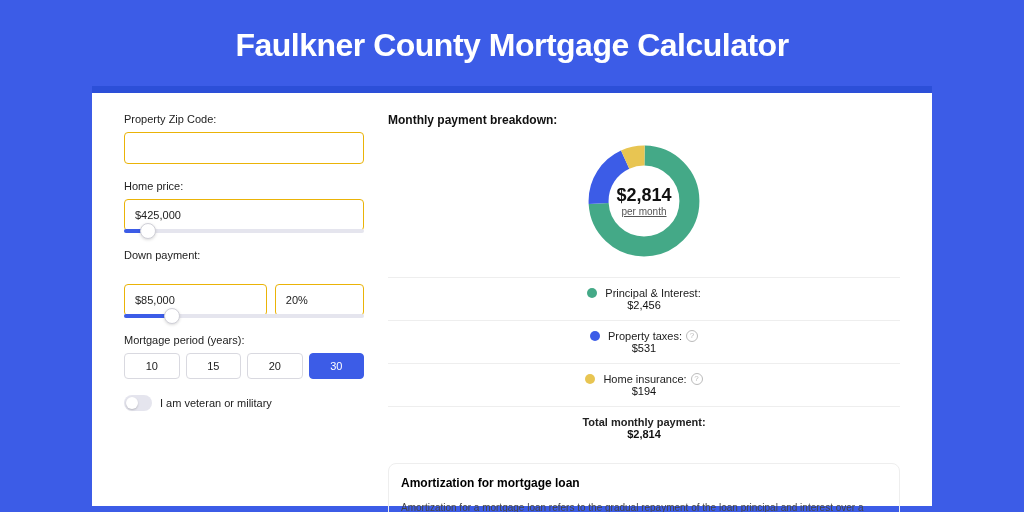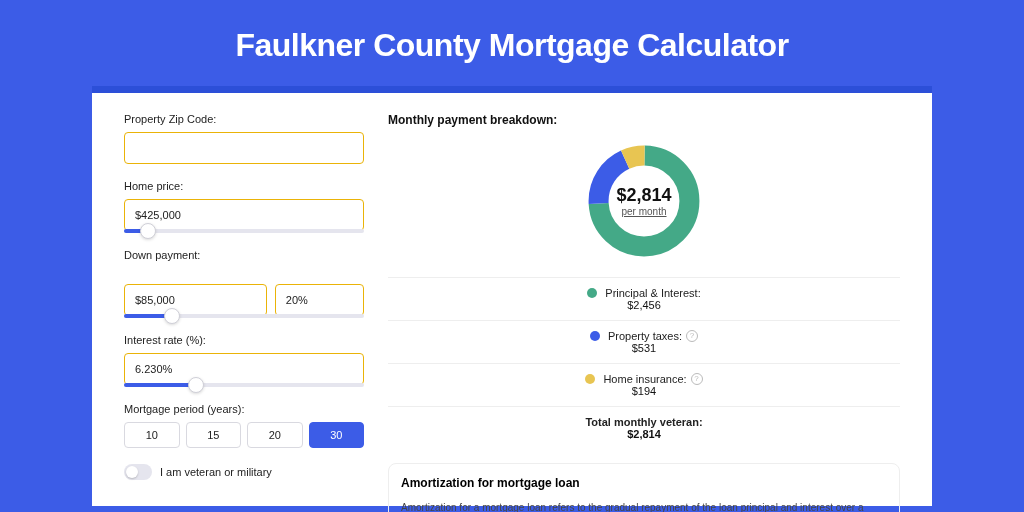--- a/index.html
+++ b/index.html
@@ -132,28 +132,20 @@
       <div class="down-row">
         <input class="f-input" value="$85,000" style="">
         <input class="f-input" value="20%" style="">
       </div>
       <div class="slider-track">
         <div class="slider-fill" style="width:20%"></div>
         <div class="slider-handle" style="left:20%"></div>
       </div>
     </div>
 
-    <div class="f-group">
-      <div class="f-label">Interest rate (%):</div>
-      <input class="f-input" value="6.230%" style="">
-      <div class="slider-track">
-        <div class="slider-fill" style="width:30%"></div>
-        <div class="slider-handle" style="left:30%"></div>
-      </div>
-    </div>
 
     <div class="f-group">
       <div class="f-label">Mortgage period (years):</div>
       <div class="period-row">
         <button class="period-btn">10</button>
         <button class="period-btn">15</button>
         <button class="period-btn">20</button>
         <button class="period-btn active">30</button>
       </div>
     </div>
@@ -198,21 +190,21 @@
     </div>
     <div class="break-line">
       <span class="break-label">
           <span class="dot yellow"></span>
           <span>Home insurance:</span>
           <span class="info-icon">?</span>
         </span>
       <span class="break-val">$194</span>
     </div>
     <div class="break-line break-total">
-      <span class="break-label">Total monthly veteran:</span>
+      <span class="break-label">Total monthly payment:</span>
       <span class="break-val">$2,814</span>
     </div>
 
     <div class="amort-box">
       <div class="amort-title">Amortization for mortgage loan</div>
       <div class="amort-text">Amortization for a mortgage loan refers to the gradual repayment of the loan principal and interest over a specified</div>
     </div>
   </div>
 </div>
 

